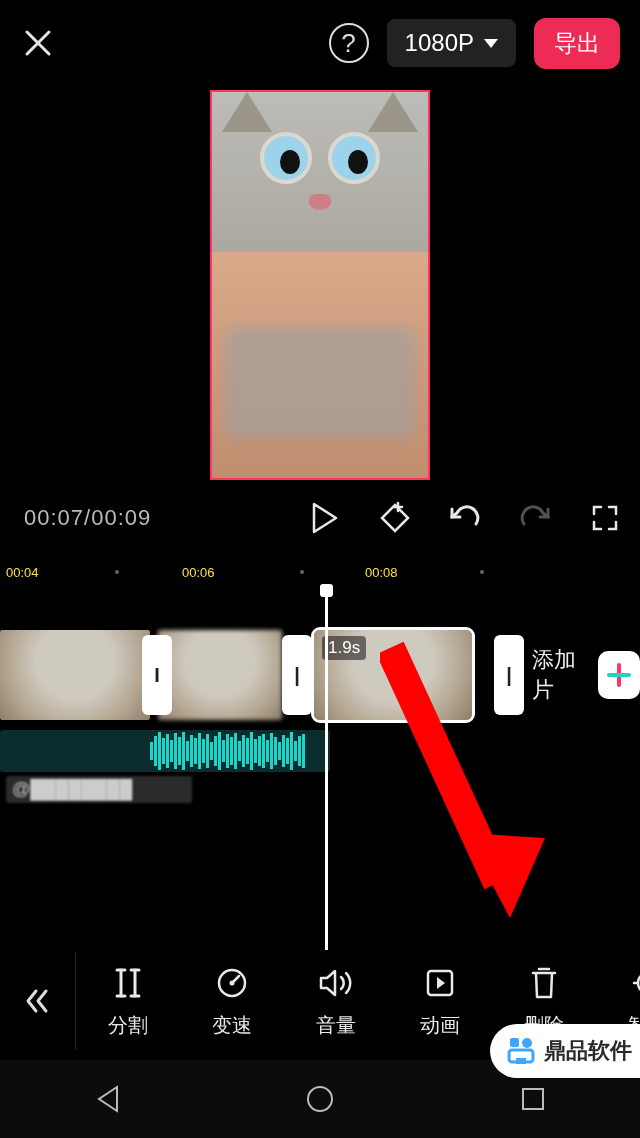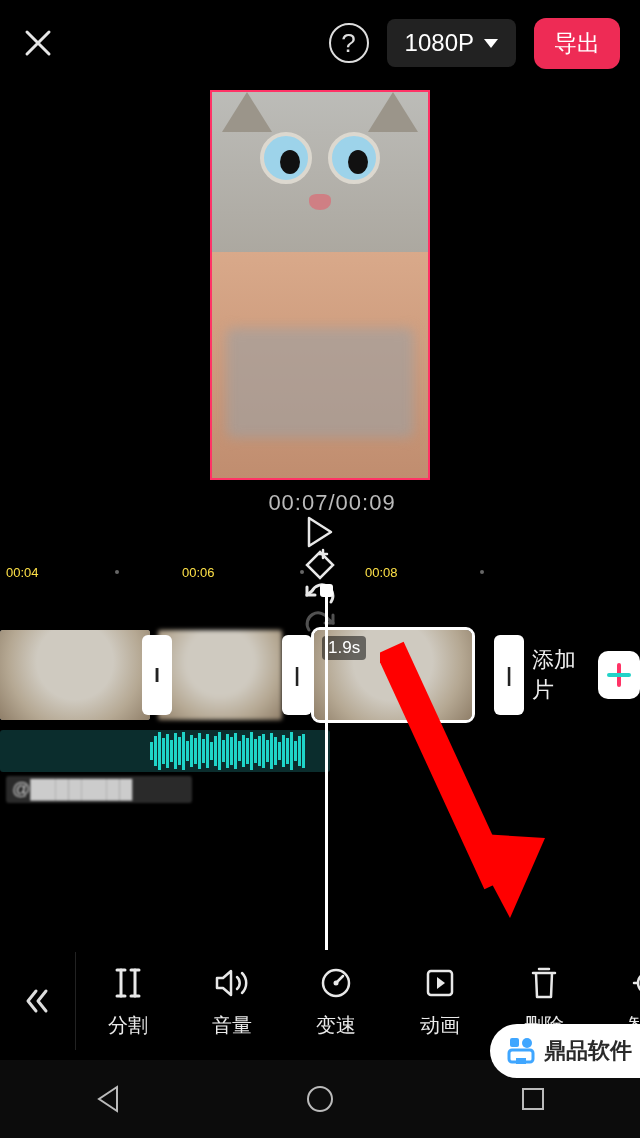--- a/index.html
+++ b/index.html
@@ -12,21 +12,21 @@
   .qmark { width: 40px; height: 40px; border: 2.5px solid #ddd; border-radius: 50%; display:flex; align-items:center; justify-content:center; font-size:26px; color:#ddd; }
   .res-pill { background: #222; border-radius: 8px; padding: 10px 18px; display:flex; align-items:center; gap:10px; font-size:24px; }
   .res-pill .caret { width:0; height:0; border-left:7px solid transparent; border-right:7px solid transparent; border-top:9px solid #fff; }
   .export-btn { background: #ee2b55; color:#fff; font-size:23px; padding:10px 20px; border-radius:12px; }
 
   
   .preview { position:absolute; top:90px; left:0; right:0; height:390px; display:flex; align-items:center; justify-content:center; }
   .preview-frame { width:220px; height:390px; border:2px solid #ff3366; background:#777; position:relative; overflow:hidden; }
 
   
-  .playrow { position:absolute; top:490px; left:0; right:0; height:56px; display:flex; align-items:center;flex-direction:column; }
+  .playrow { position:absolute; top:490px; left:0; right:0; height:56px; display:flex; align-items:center; }
   .timecode { color:#bbb; font-size:22px; margin-left:24px; letter-spacing:1px; }
   .playrow .spacer { flex:1; }
   .playrow .ico { width:54px; height:54px; display:flex; align-items:center; justify-content:center; margin:0 8px; }
 
   
   .ruler { position:absolute; top:558px; left:0; right:0; height:28px; color:#fde047; font-size:13px; display:flex; align-items:center; }
   .ruler .tick { position:absolute; }
   .ruler .dot { position:absolute; width:4px; height:4px; background:#666; border-radius:50%; top:12px; }
 
   
@@ -253,36 +253,36 @@
         <div class="ic">
           <svg width="34" height="34" viewBox="0 0 34 34">
             <path d="M10 4 L10 30 M24 4 L24 30" stroke="#e8e8e8" stroke-width="3" stroke-linecap="round"></path>
             <path d="M6 4 L14 4 M6 30 L14 30 M20 4 L28 4 M20 30 L28 30" stroke="#e8e8e8" stroke-width="3" stroke-linecap="round"></path>
           </svg>
         </div>
         <div class="lbl">分割</div>
       </div>
       <div class="tool">
         <div class="ic">
-          <svg width="38" height="34" viewBox="0 0 38 34">
-            <path d="M4 12 L10 12 L18 5 L18 29 L10 22 L4 22 Z" fill="none" stroke="#e8e8e8" stroke-width="2.5" stroke-linejoin="round"></path>
-            <path d="M24 11 A8 8 0 0 1 24 23 M29 7 A14 14 0 0 1 29 27" fill="none" stroke="#e8e8e8" stroke-width="2.5" stroke-linecap="round"></path>
-          </svg>
-        </div>
-        <div class="lbl">音量</div>
-      </div>
-      <div class="tool">
-        <div class="ic">
           <svg width="36" height="36" viewBox="0 0 36 36">
             <circle cx="18" cy="18" r="13" fill="none" stroke="#e8e8e8" stroke-width="2.5"></circle>
             <path d="M18 18 L25 11" stroke="#e8e8e8" stroke-width="2.5" stroke-linecap="round"></path>
             <circle cx="18" cy="18" r="2.5" fill="#e8e8e8"></circle>
           </svg>
         </div>
         <div class="lbl">变速</div>
+      </div>
+      <div class="tool">
+        <div class="ic">
+          <svg width="38" height="34" viewBox="0 0 38 34">
+            <path d="M4 12 L10 12 L18 5 L18 29 L10 22 L4 22 Z" fill="none" stroke="#e8e8e8" stroke-width="2.5" stroke-linejoin="round"></path>
+            <path d="M24 11 A8 8 0 0 1 24 23 M29 7 A14 14 0 0 1 29 27" fill="none" stroke="#e8e8e8" stroke-width="2.5" stroke-linecap="round"></path>
+          </svg>
+        </div>
+        <div class="lbl">音量</div>
       </div>
       <div class="tool">
         <div class="ic">
           <svg width="34" height="34" viewBox="0 0 34 34">
             <rect x="5" y="5" width="24" height="24" rx="3" fill="none" stroke="#e8e8e8" stroke-width="2.5"></rect>
             <path d="M14 11 L22 17 L14 23 Z" fill="#e8e8e8"></path>
           </svg>
         </div>
         <div class="lbl">动画</div>
       </div>

